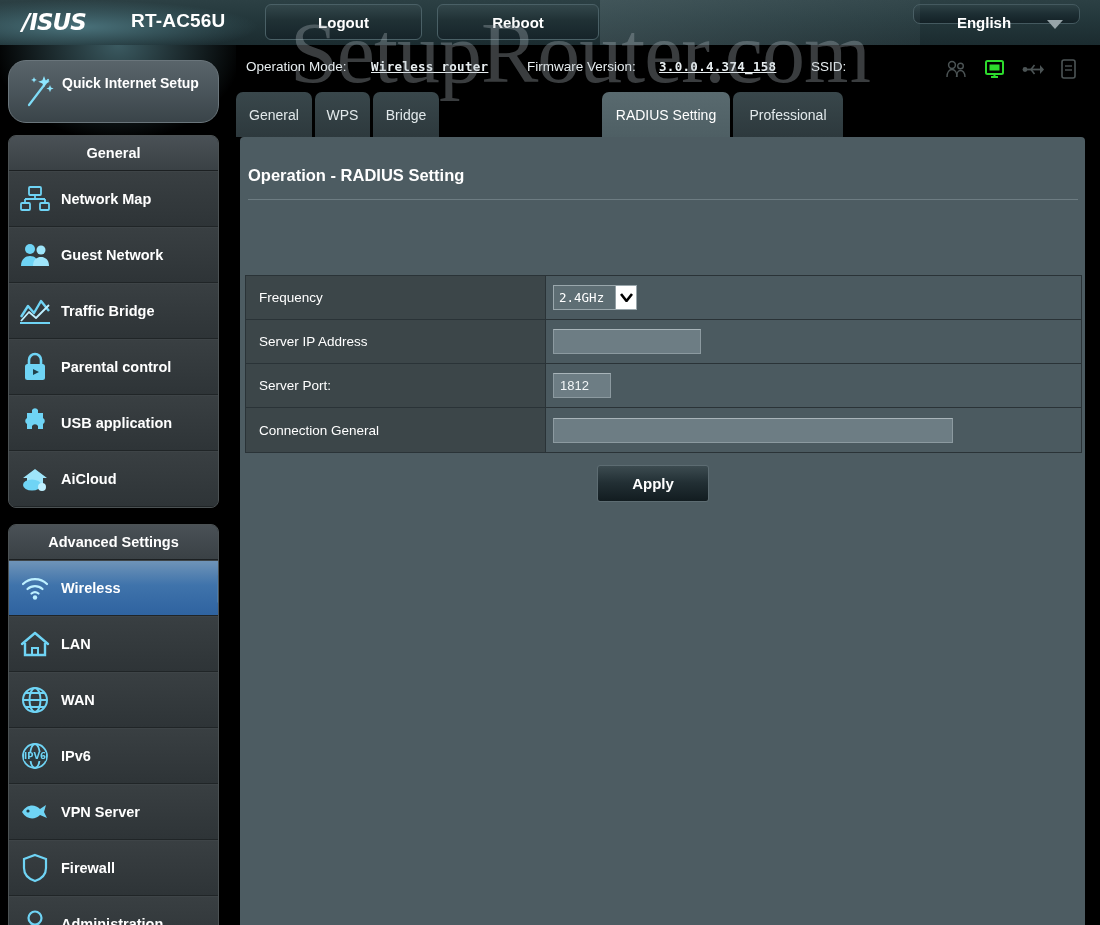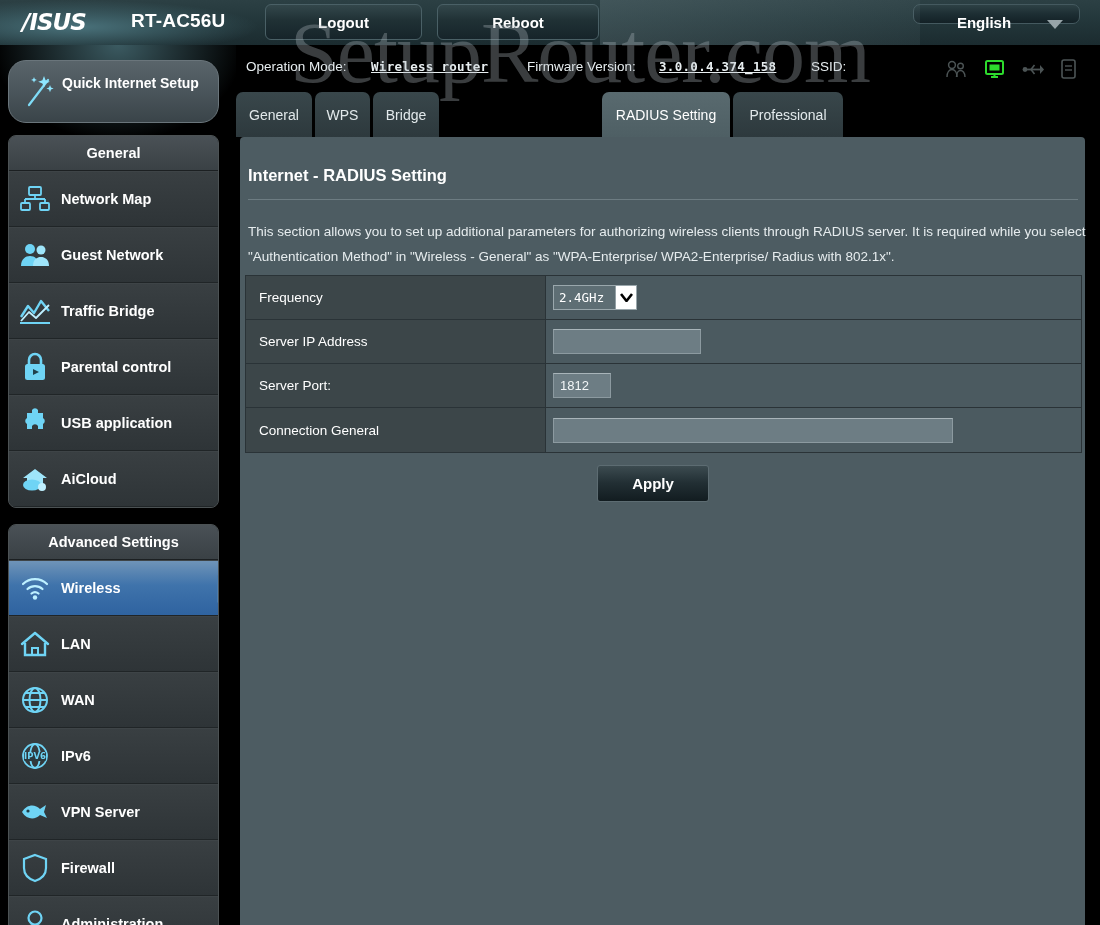--- a/index.html
+++ b/index.html
@@ -618,23 +618,22 @@
 
 <div class="tabbar">
   <div class="tab" style="left:0px;width:76px;">General</div>
   <div class="tab" style="left:79px;width:55px;">WPS</div>
   <div class="tab" style="left:137px;width:66px;">Bridge</div>
   <div class="tab active" style="left:366px;width:128px;">RADIUS Setting</div>
   <div class="tab" style="left:497px;width:110px;">Professional</div>
 </div>
 
 <div class="content-panel">
-  <div class="page-title">Internet - RADIUS Setting</div>
+  <div class="page-title">Operation - RADIUS Setting</div>
   <div class="title-rule"></div>
-  <div class="page-desc">This section allows you to set up additional parameters for authorizing wireless clients through RADIUS server. It is required while you select "Authentication Method" in "Wireless - General" as "WPA-Enterprise/ WPA2-Enterprise/ Radius with 802.1x".</div>
 
   <div class="form-table">
 
     <div class="form-row">
       <div class="form-label">Frequency</div>
       <div class="form-value">
         <div class="freq-select">
           <span class="freq-text">2.4GHz</span>
           <span class="freq-arrowbox">
             <svg width="13" height="9" viewBox="0 0 13 9">

